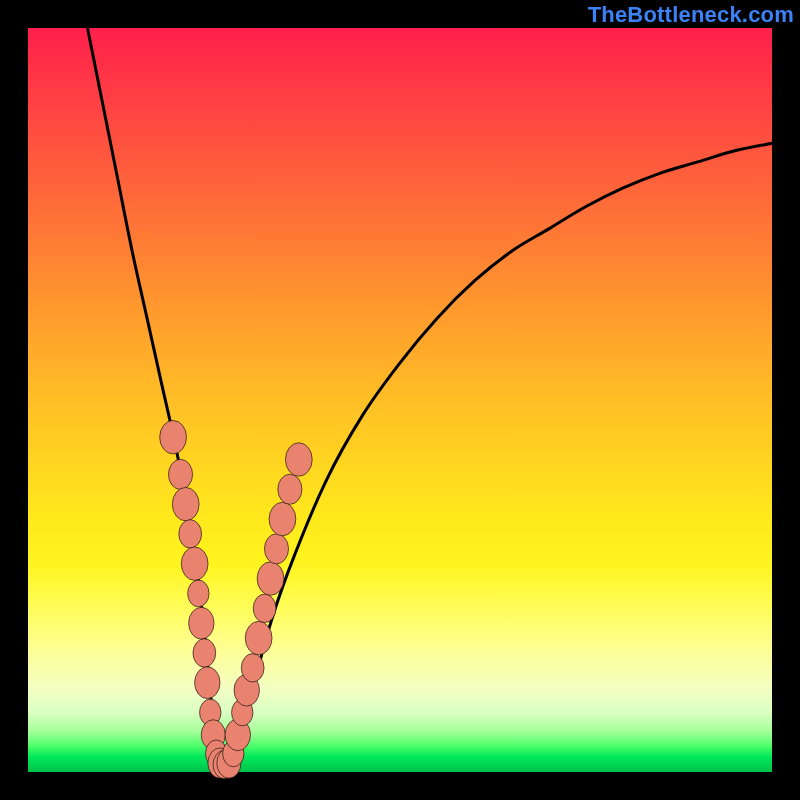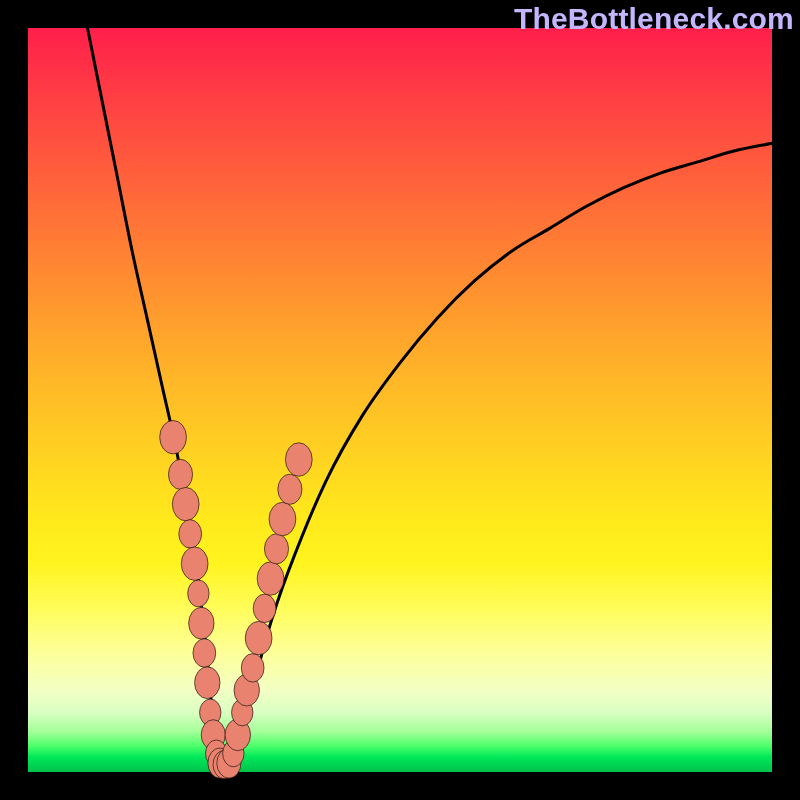--- a/index.html
+++ b/index.html
@@ -44,23 +44,23 @@
       #4dff6a 96.5%,
       #00e85a 98%,
       #00c24a 100%
     );
   }
   .watermark {
     position: absolute;
     top: 2px;
     right: 6px;
     font-family: Arial, Helvetica, sans-serif;
-    font-size: 30px;
+    font-size: 22px;
     font-weight: 600;
-    color: #c4b5fd;
+    color: #3b82f6;
     letter-spacing: 0.2px;
     user-select: none;
   }
   svg.curve {
     position: absolute;
     left: 0;
     top: 0;
     width: 744px;
     height: 744px;
     overflow: visible;

